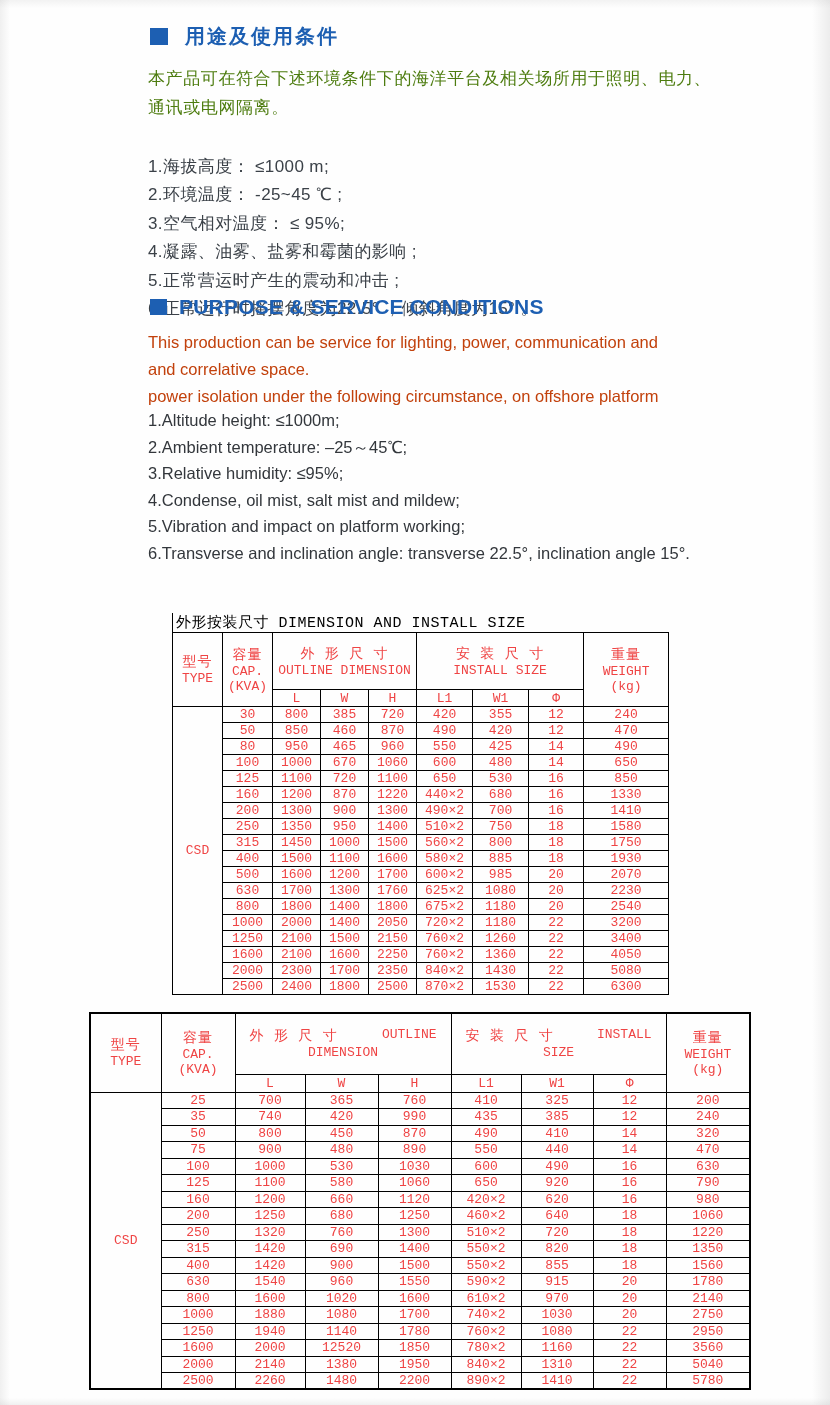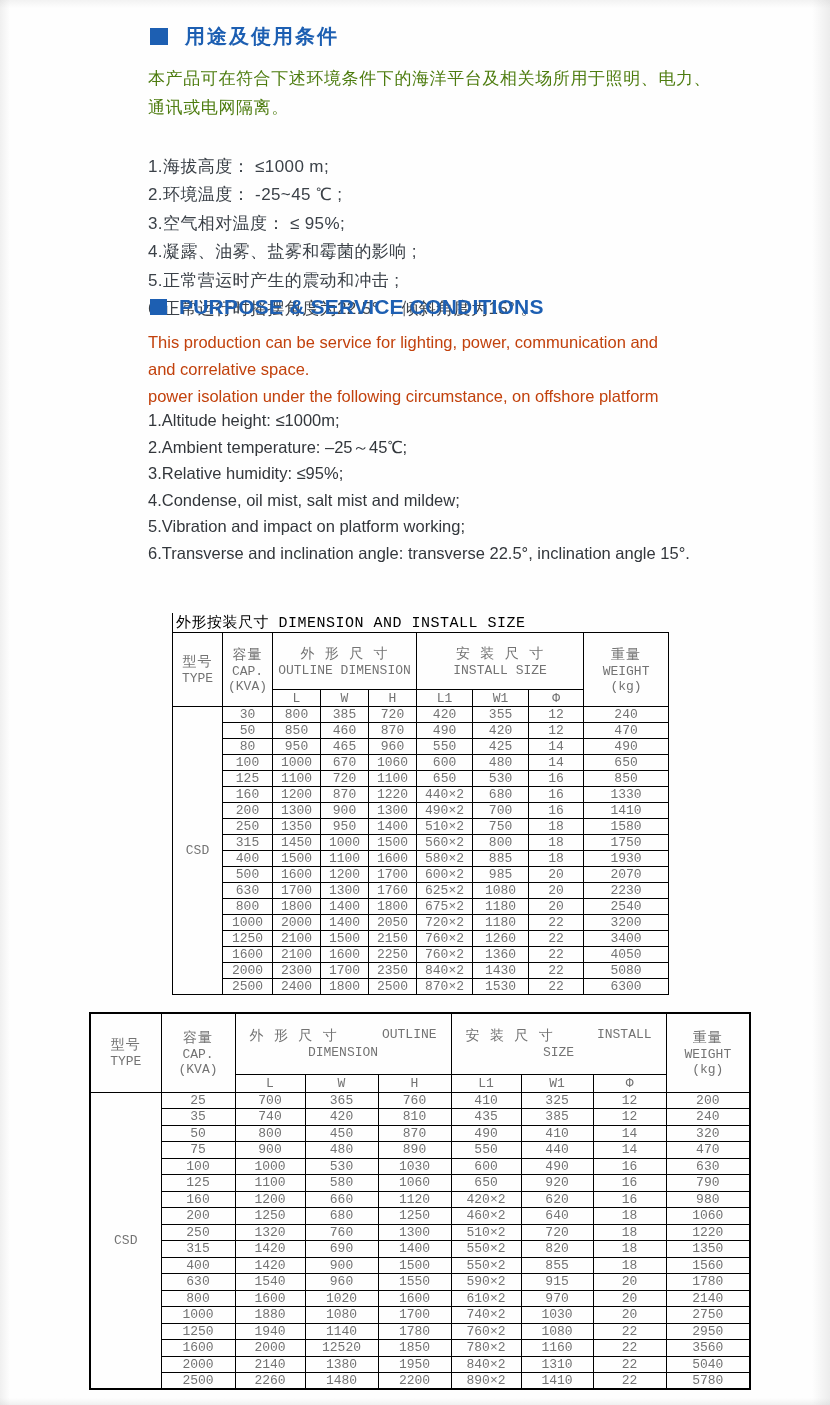--- a/index.html
+++ b/index.html
@@ -20,21 +20,21 @@
   .htext-cn{font-size:20px;font-weight:bold;color:#1d5fb2;letter-spacing:2px;}
   .htext-en{font-size:21px;font-weight:bold;color:#1d5fb2;letter-spacing:0.2px;}
 
   
   .cn-text{font-size:17px;line-height:29px;letter-spacing:0.6px;color:#4d7c0f;}
   .cn-list{font-size:17px;line-height:28.4px;letter-spacing:0.4px;color:#3b4148;}
   .en-text{font-size:16.5px;line-height:27px;color:#c2410c;}
   .en-list{font-size:16.5px;line-height:26.6px;color:#33373c;}
 
   
-  .dim-table{border-collapse:collapse;table-layout:fixed;font-family:"Liberation Mono","DejaVu Sans Mono",monospace;color:#737373;}
+  .dim-table{border-collapse:collapse;table-layout:fixed;font-family:"Liberation Mono","DejaVu Sans Mono",monospace;color:#ef4444;}
   .dim-table th,.dim-table td{border:1px solid #000;padding:0;text-align:center;vertical-align:middle;font-weight:normal;overflow:hidden;white-space:nowrap;}
   .dim-table .zh{font-size:14px;letter-spacing:1px;}
   .dim-table .en{font-size:13px;}
   #table1{width:496px;}
   #table1 thead tr.main{height:57px;}
   #table1 thead tr.sub{height:17px;}
   #table1 thead tr.sub th{font-size:13px;}
   #table1 tbody tr{height:16px;}
   #table1 tbody td{font-size:13px;}
   #table2{width:660px;border:2px solid #000;}
@@ -378,21 +378,21 @@
         <td>760</td>
         <td>410</td>
         <td>325</td>
         <td>12</td>
         <td>200</td>
       </tr>
       <tr>
         <td>35</td>
         <td>740</td>
         <td>420</td>
-        <td>810</td>
+        <td>990</td>
         <td>435</td>
         <td>385</td>
         <td>12</td>
         <td>240</td>
       </tr>
       <tr>
         <td>50</td>
         <td>800</td>
         <td>450</td>
         <td>870</td>

